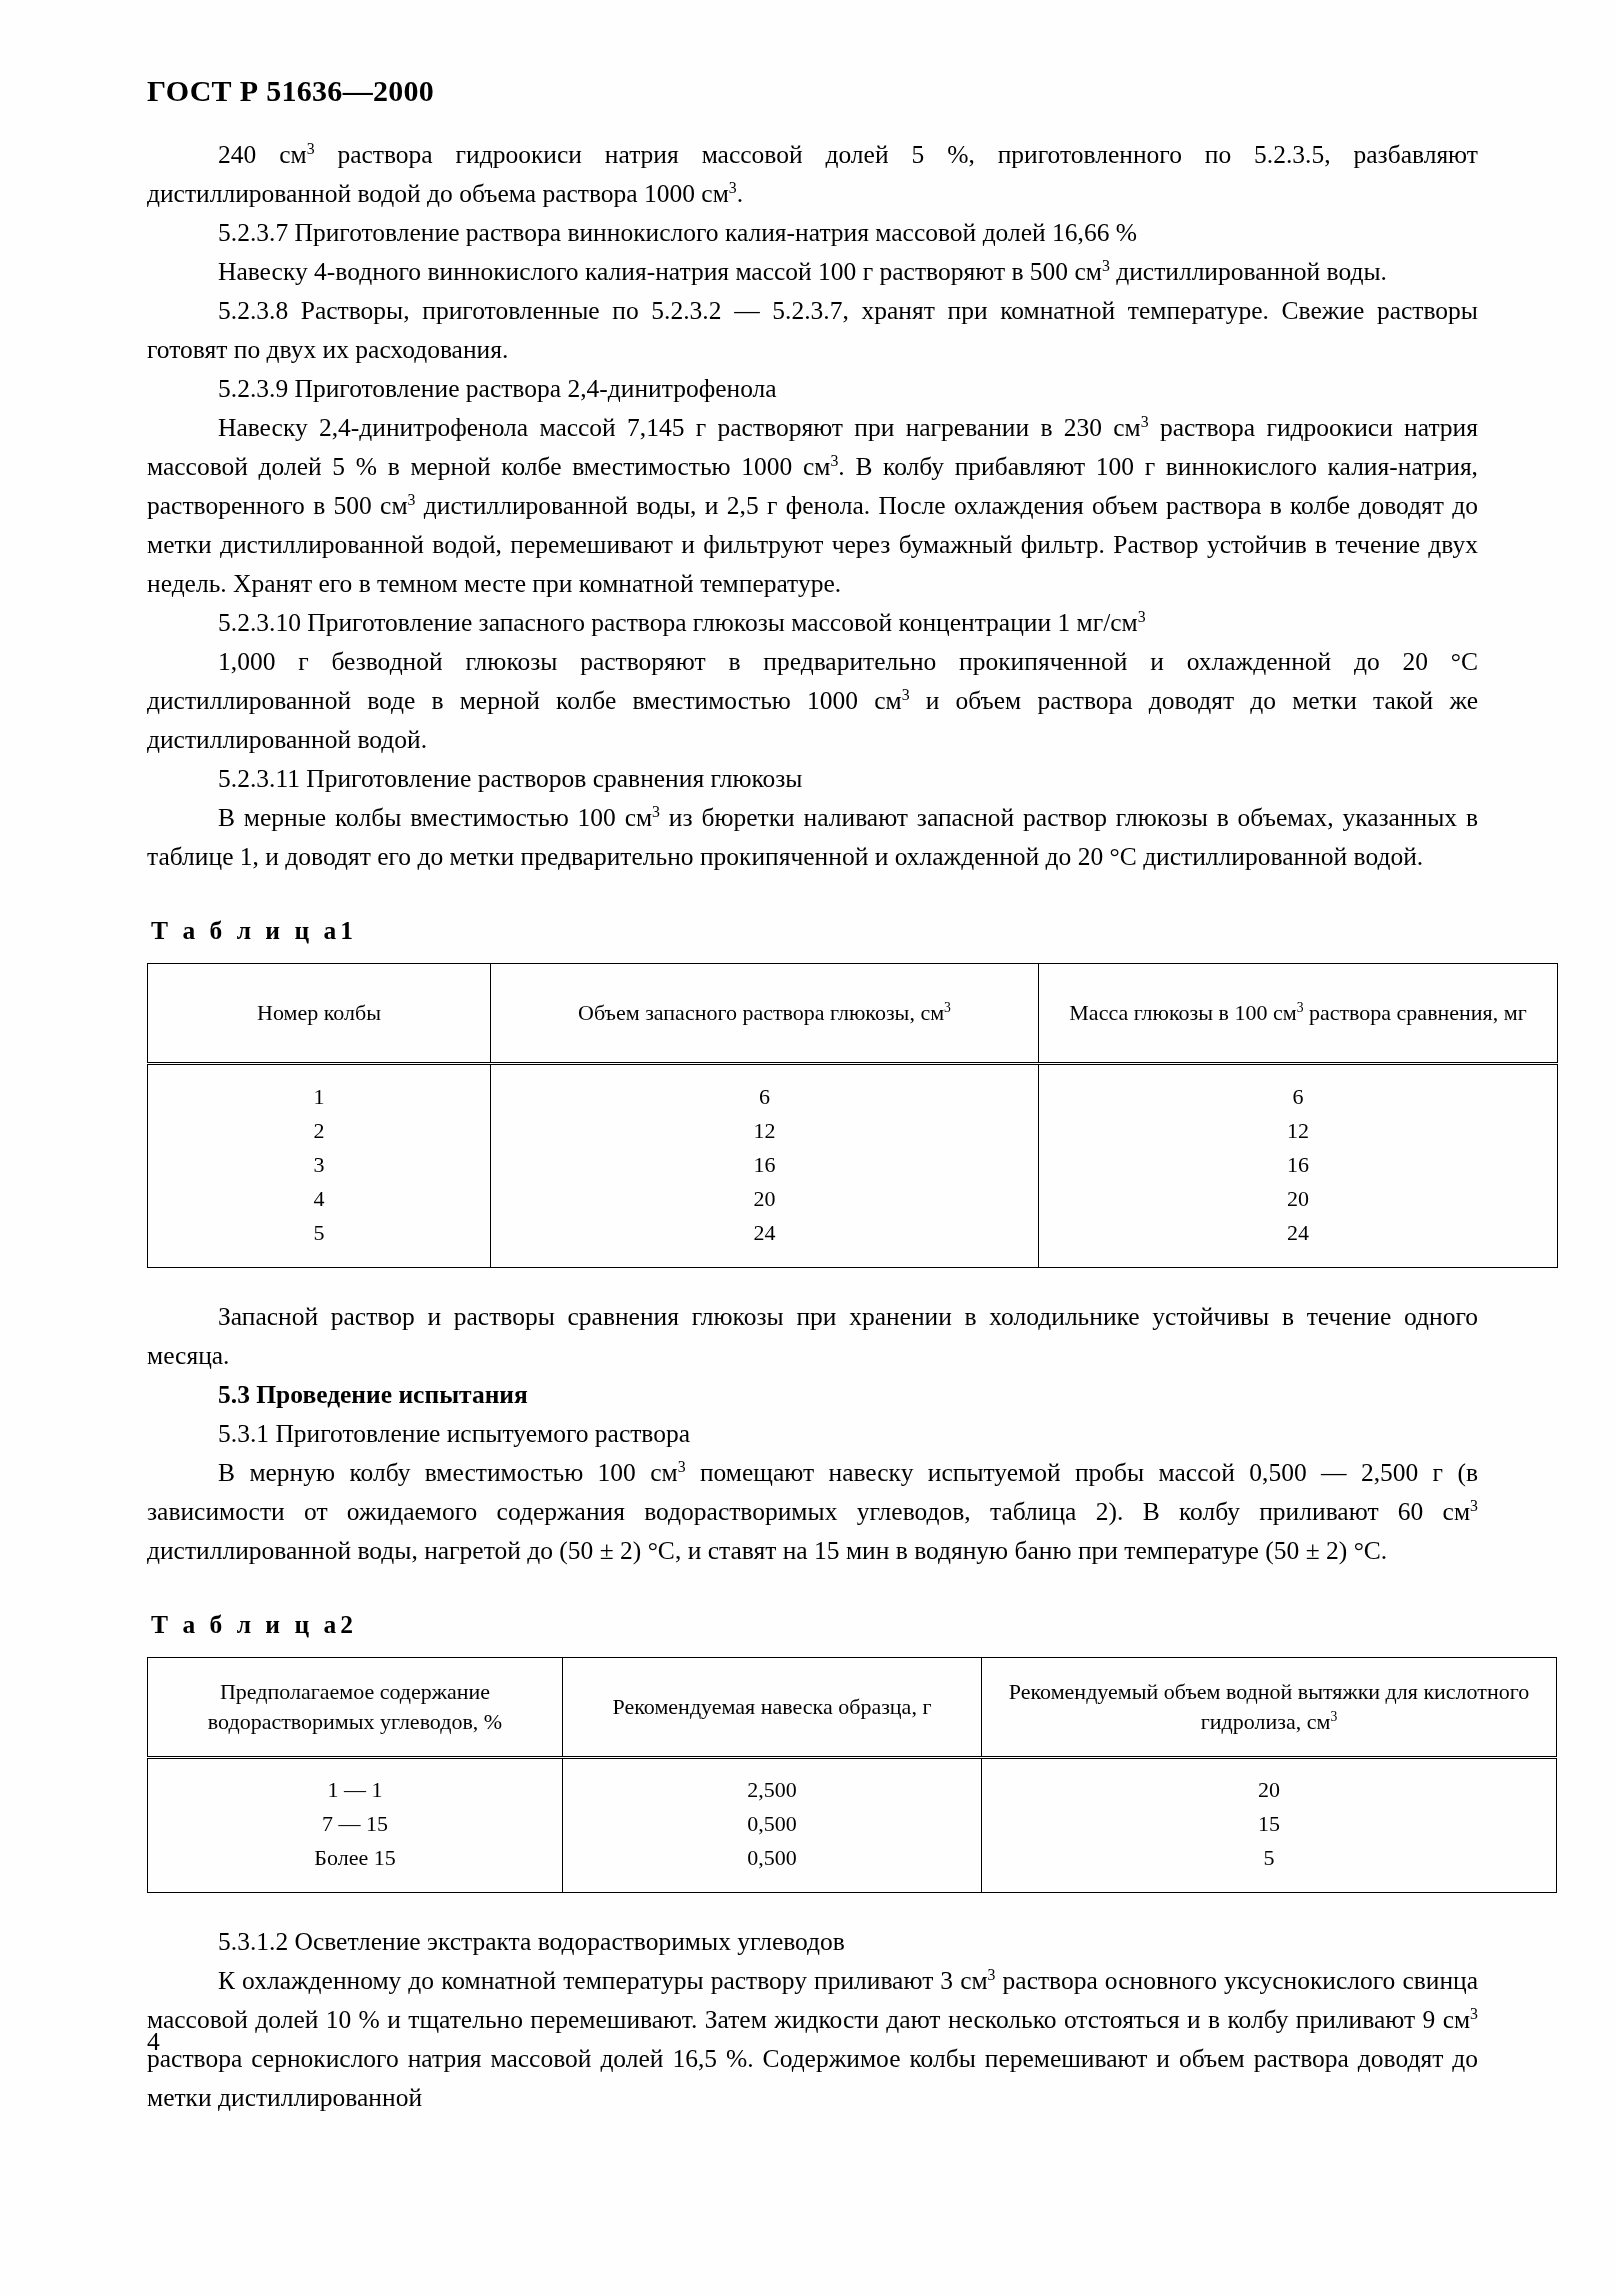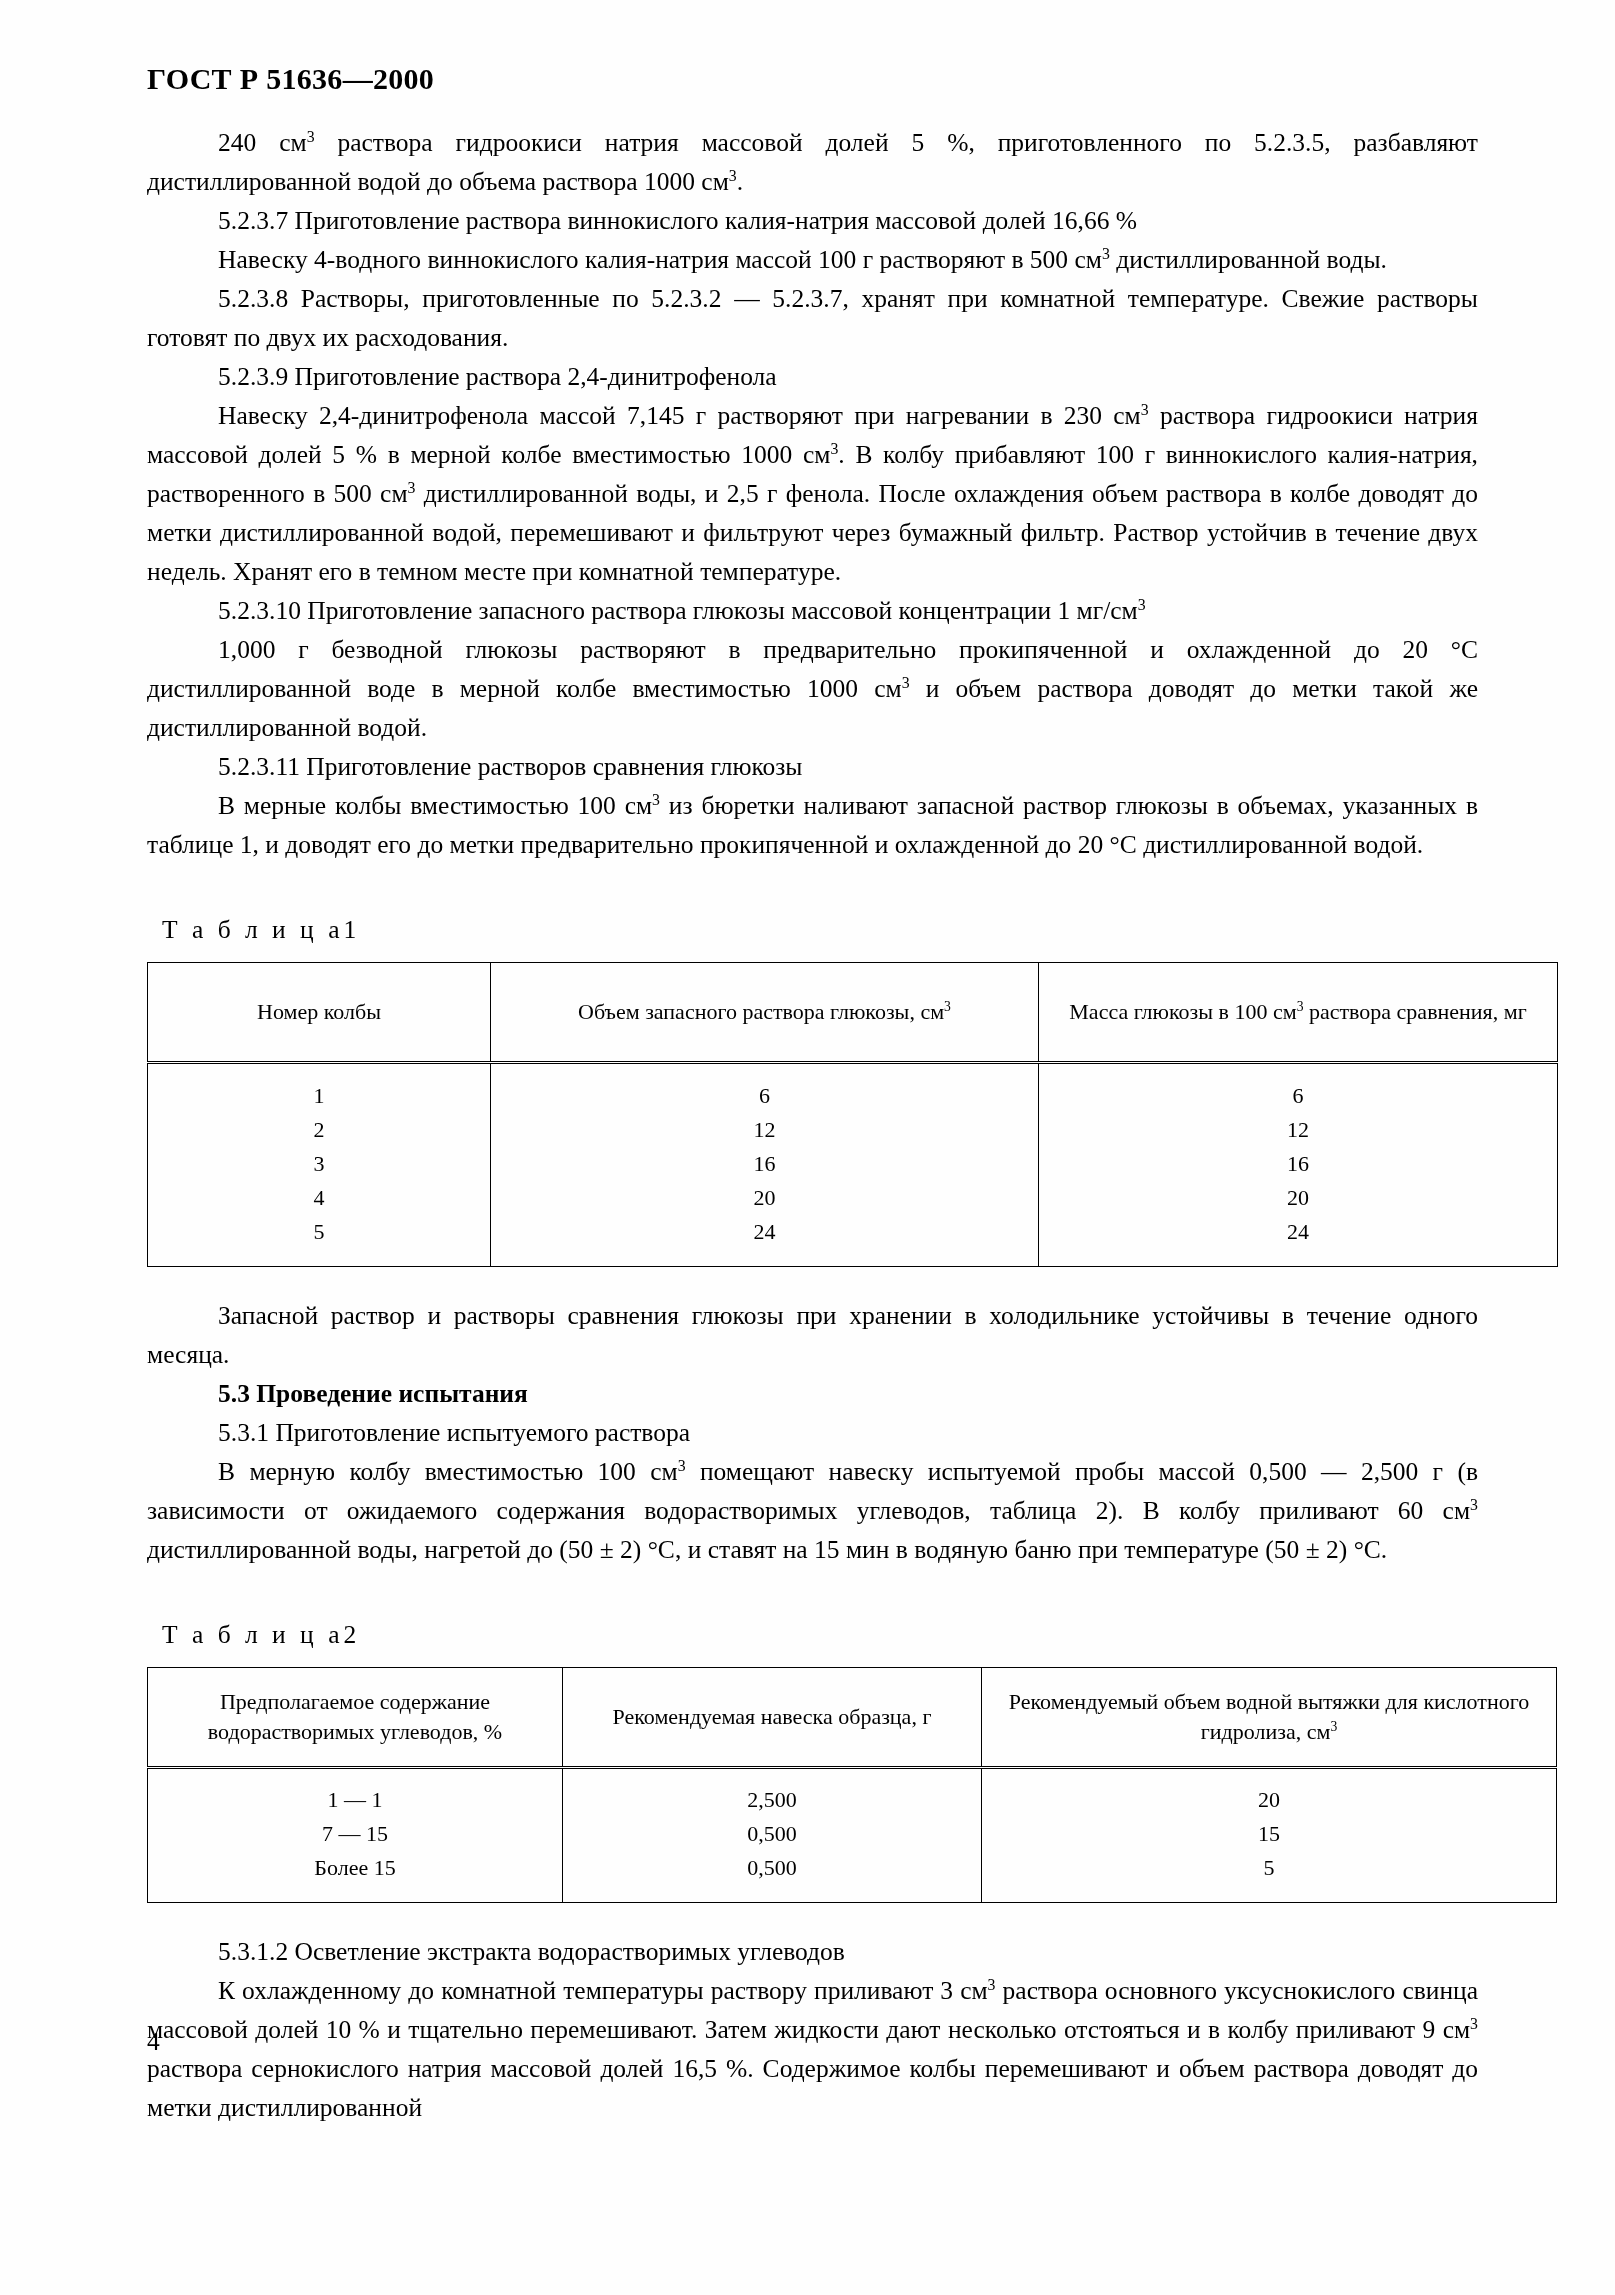--- a/index.html
+++ b/index.html
@@ -19,21 +19,21 @@
   .page {
     position: absolute;
     top: 0; left: 0;
     width: 1615px;
     height: 2295px;
     background: #fefefe;
   }
   .content {
     position: absolute;
     left: 147px;
-    top: 0;
+    top: 12px;
     width: 1331px;
   }
 
   
   .doc-header {
     padding-top: 64px;
     font-family: "Liberation Serif", "DejaVu Serif", serif;
     font-weight: bold;
     font-size: 30px;
     letter-spacing: 0.3px;
@@ -62,21 +62,22 @@
     line-height: 0;
   }
   .bold {
     font-weight: bold;
   }
 
   
   .table-caption {
     font-size: 25.5px;
     letter-spacing: 4px;
-    margin: 15px;
+    margin: 4px;
+    font-weight: bold;
   }
   .caption-num {
     letter-spacing: 0;
   }
 
   
   table.gost {
     border-collapse: collapse;
     width: 1334px;
     table-layout: fixed;

